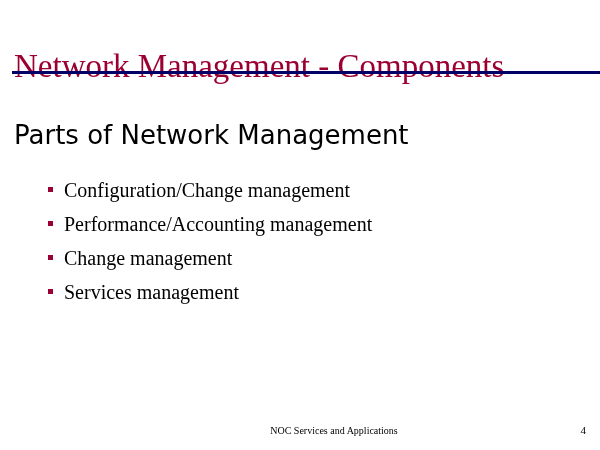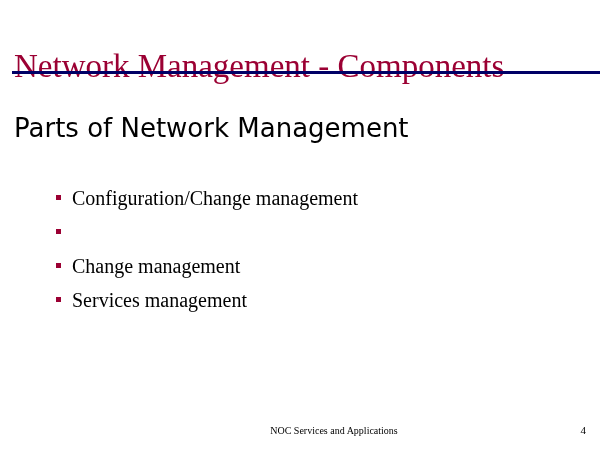--- a/index.html
+++ b/index.html
@@ -37,34 +37,34 @@
     position: absolute;
     left: 12px;
     top: 71px;
     width: 588px;
     height: 3px;
     background: #000066;
   }
   .subtitle {
     position: absolute;
     left: 14px;
-    top: 90px;
+    top: 97px;
     font-family: "DejaVu Sans", sans-serif;
     font-size: 26px;
     line-height: 32px;
     font-weight: normal;
     color: #000000;
     white-space: nowrap;
   }
   .bullet-list {
     position: absolute;
     left: 46px;
     top: 176px;
     width: 520px;
-    margin: 8px;
+    margin: 0;
     padding: 0;
     list-style: none;
   }
   .bullet-item {
     position: relative;
     height: 34px;
     line-height: 28px;
     padding-left: 18px;
     font-family: "Liberation Serif", serif;
     font-size: 20px;
@@ -118,20 +118,21 @@
 
   <h2 class="subtitle">Parts of Network Management</h2>
 
   <ul class="bullet-list">
     <li class="bullet-item">
       <span class="bullet-marker"></span>
       <span class="bullet-text">Configuration/Change management</span>
     </li>
     <li class="bullet-item">
       <span class="bullet-marker"></span>
+      <span class="bullet-text">Performance/Accounting management</span>
     </li>
     <li class="bullet-item">
       <span class="bullet-marker"></span>
       <span class="bullet-text">Change management</span>
     </li>
     <li class="bullet-item">
       <span class="bullet-marker"></span>
       <span class="bullet-text">Services management</span>
     </li>
   </ul>

